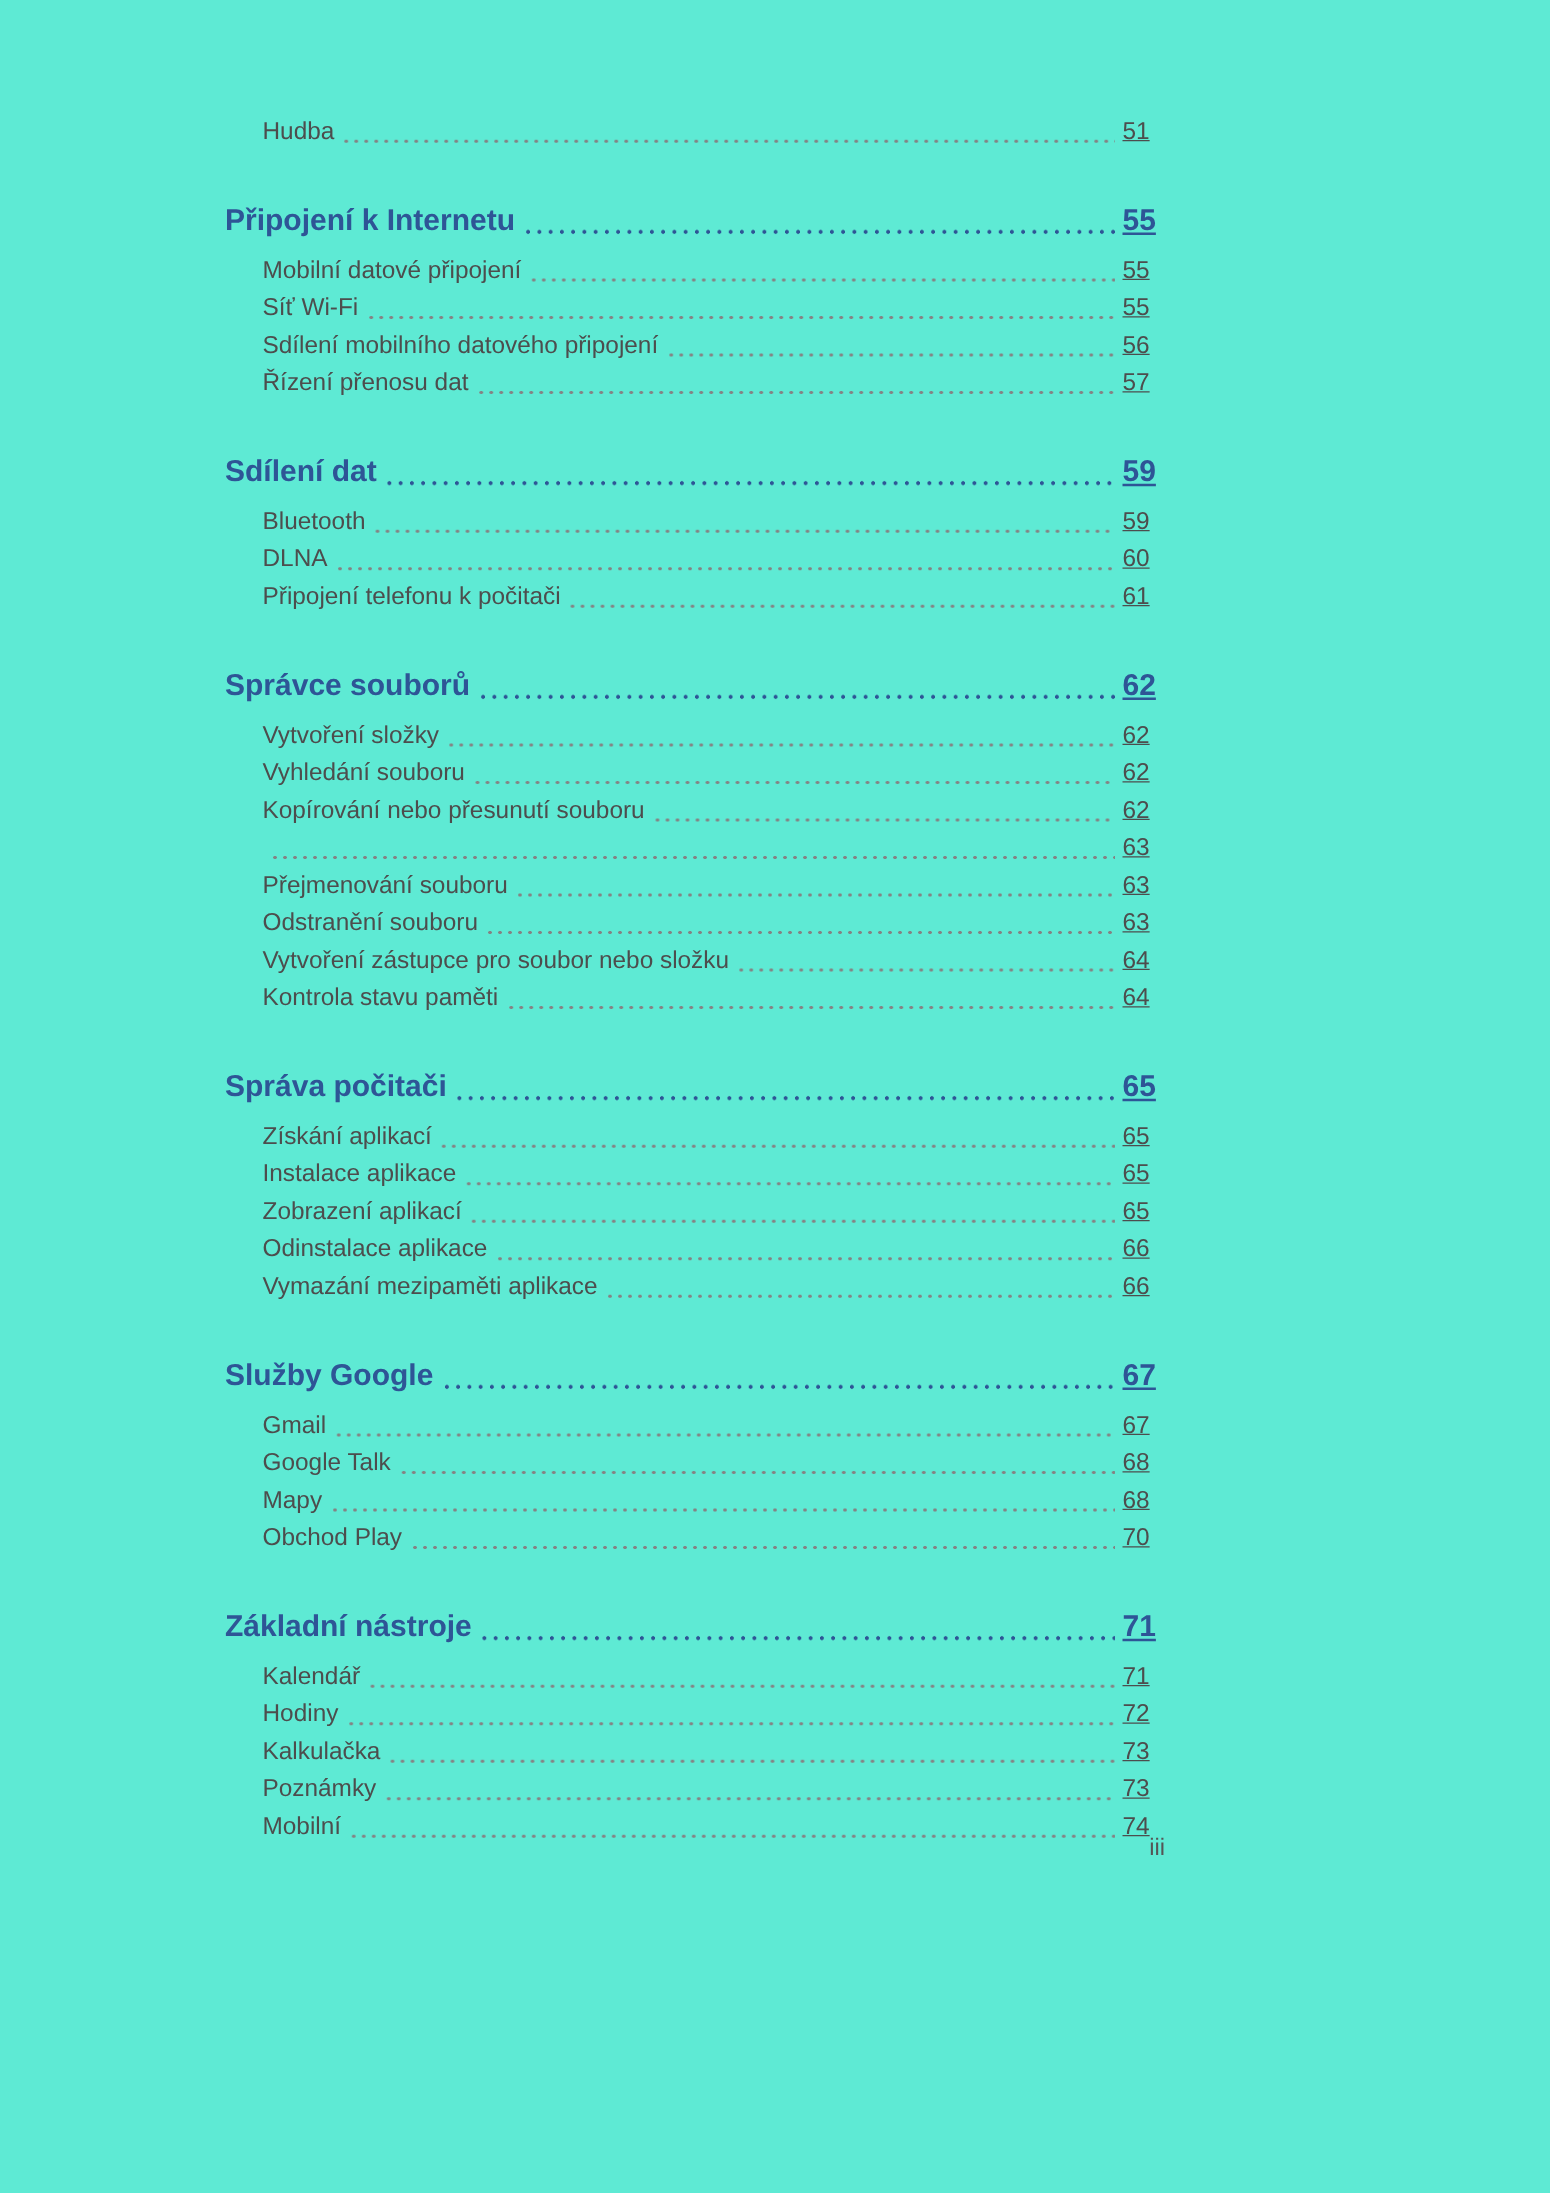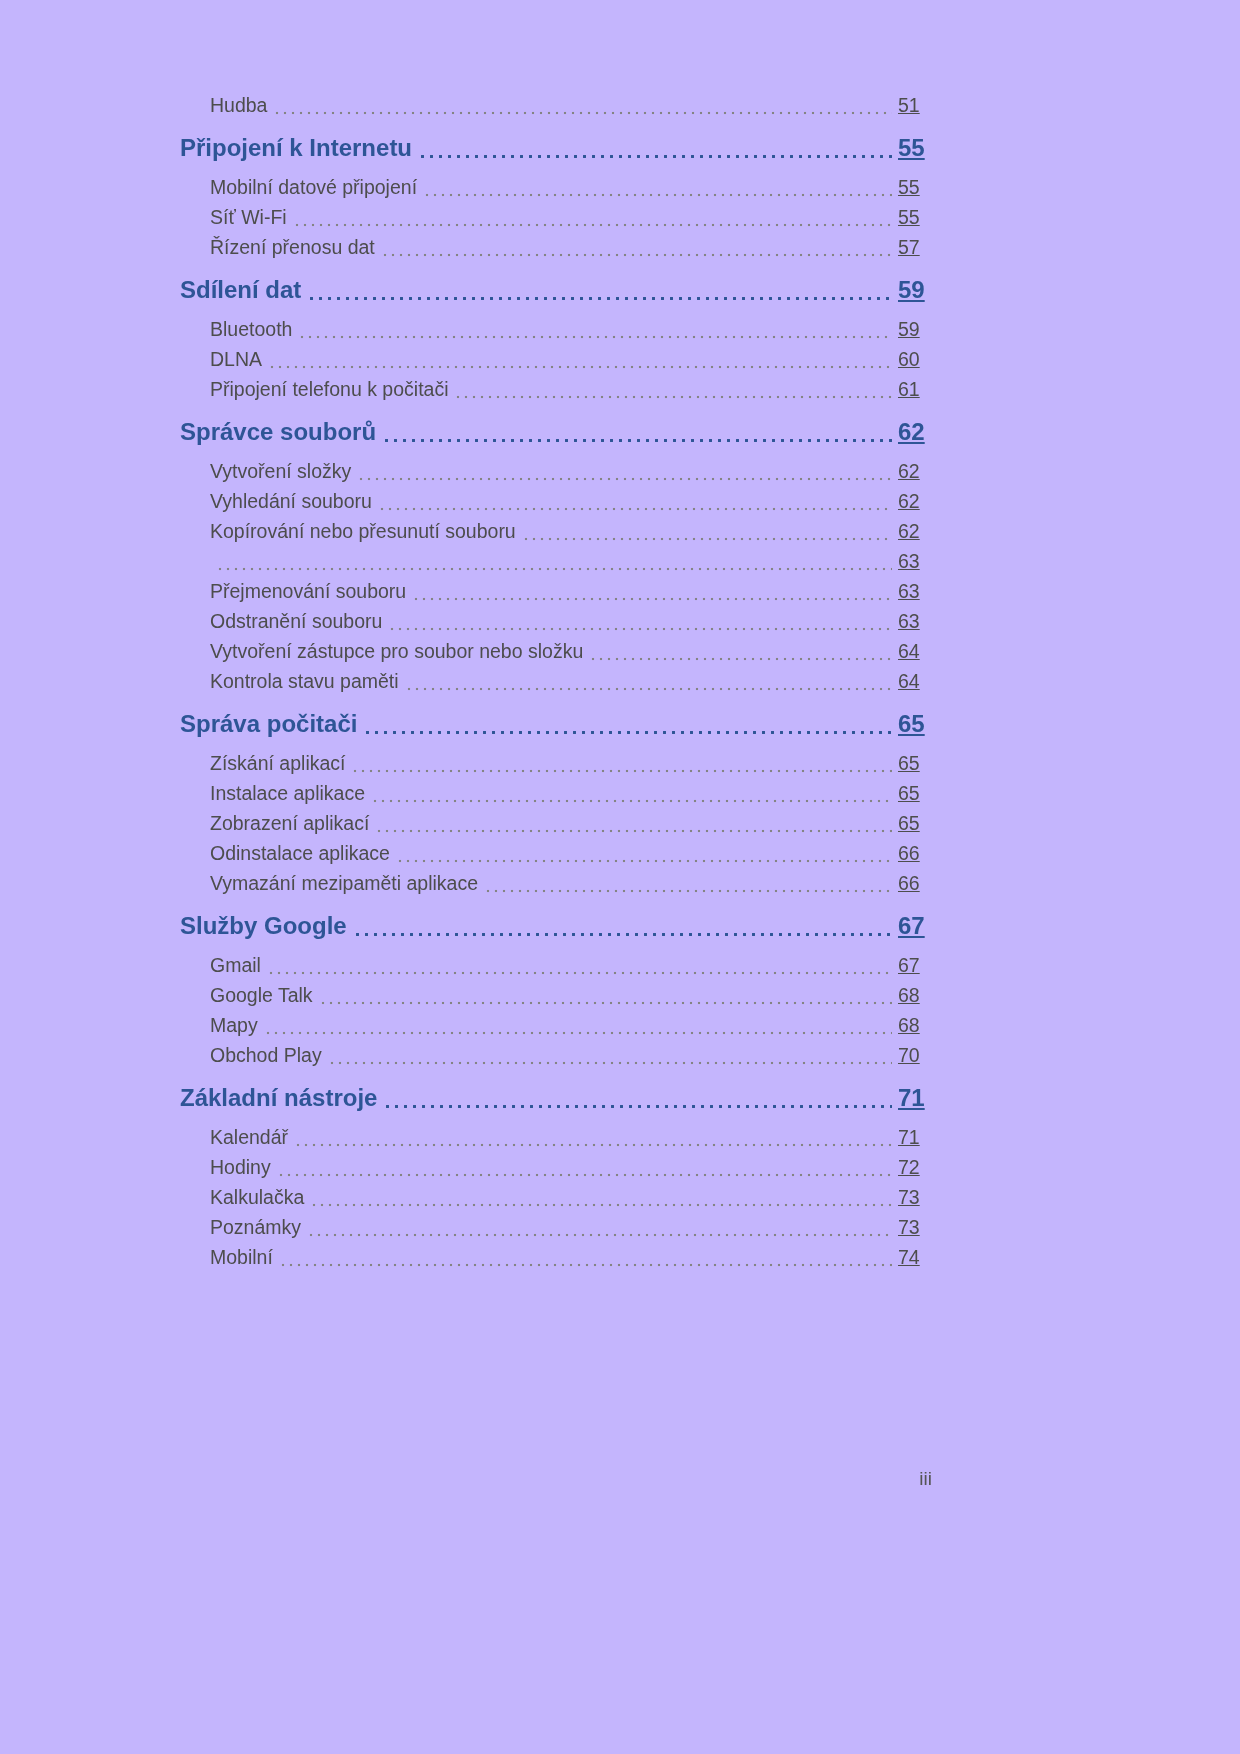--- a/index.html
+++ b/index.html
@@ -14,38 +14,38 @@
     width: 1240px;
     height: 1754px;
     background: #ffffff;
     font-family: "Liberation Sans", "DejaVu Sans", sans-serif;
   }
 
   .page {
     position: relative;
     width: 1240px;
     height: 1754px;
-    background: #c4b5fd;
+    background: #5eead4;
     overflow: hidden;
   }
 
   .content {
     position: absolute;
     left: 180px;
     top: 90px;
     width: 752px;
   }
 
   .row {
     display: flex;
     align-items: baseline;
   }
 
   .row.heading {
-    margin-top: 11px;
+    margin-top: 40px;
     margin-bottom: 7px;
     color: var(--heading-color);
     font-size: 24px;
     font-weight: bold;
     line-height: 34px;
   }
 
   .row.item {
     color: var(--body-color);
     font-size: 19.5px;
@@ -110,20 +110,25 @@
         <span class="label">Mobilní datové připojení</span>
         <span class="leader"></span>
         <span class="pagenum">55</span>
       </div>
       <div class="row item">
         <span class="label">Síť Wi-Fi</span>
         <span class="leader"></span>
         <span class="pagenum">55</span>
       </div>
       <div class="row item">
+        <span class="label">Sdílení mobilního datového připojení</span>
+        <span class="leader"></span>
+        <span class="pagenum">56</span>
+      </div>
+      <div class="row item">
         <span class="label">Řízení přenosu dat</span>
         <span class="leader"></span>
         <span class="pagenum">57</span>
       </div>
       <div class="row heading">
         <span class="label">Sdílení dat</span>
         <span class="leader"></span>
         <span class="pagenum">59</span>
       </div>
       <div class="row item">

